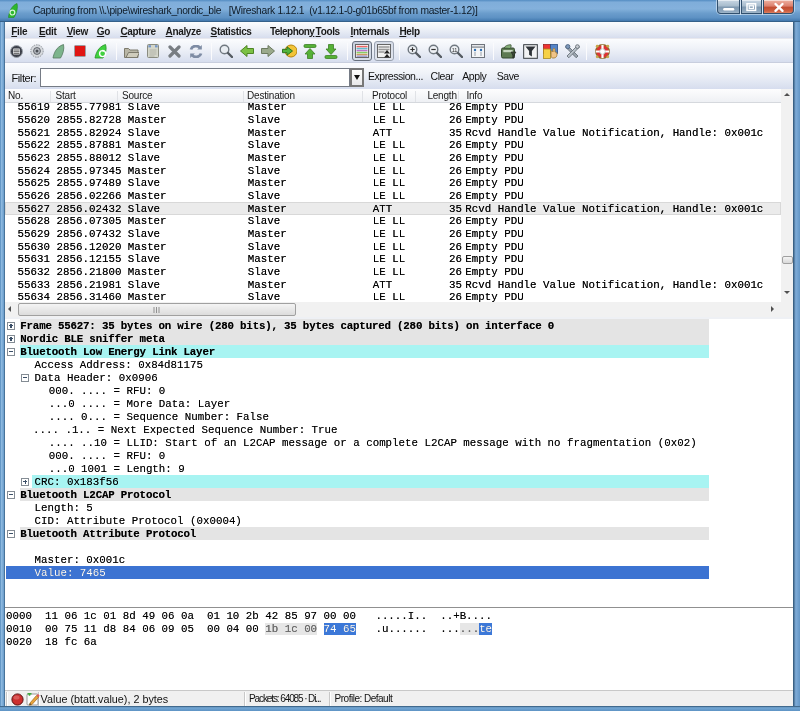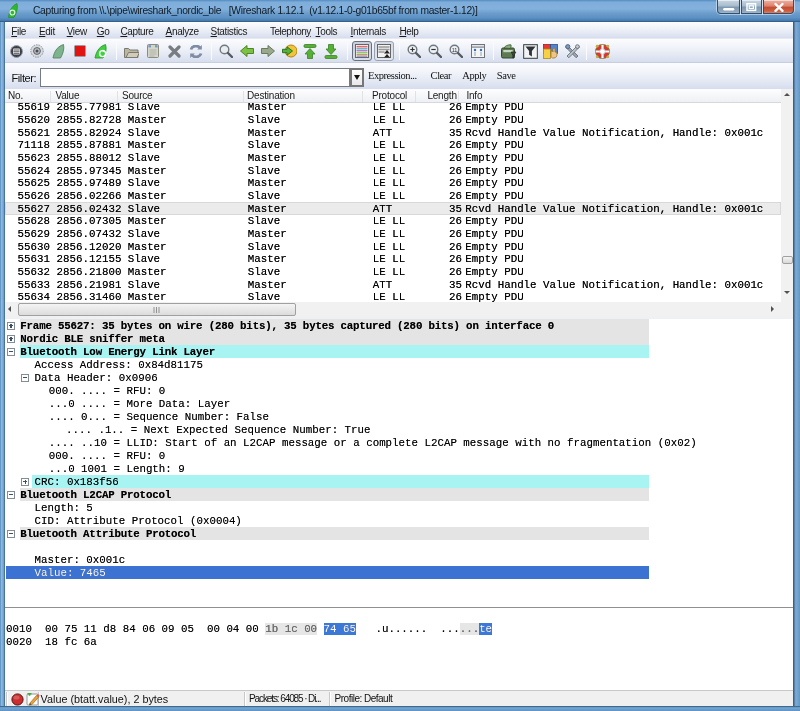--- a/index.html
+++ b/index.html
@@ -7,47 +7,47 @@
 #titlebar { left:0; top:0; width:800px; height:21.5px;
   background:linear-gradient(180deg,#538cc2 0%,#7fadda 10%,#84b1dc 40%,#6b9dcc 60%,#5e92c4 80%,#477db2 93%,#2c5377 100%); }
 #title { position:absolute; left:33px; top:4px; font-size:11.5px; letter-spacing:-0.35px; color:#0e1a26; white-space:pre; transform:scaleX(0.895); transform-origin:0 50%; }
 .cb { position:absolute; top:0; height:13.5px; border:1px solid #31506e; border-top:none;
       background:linear-gradient(180deg,#c9d7e4 0%,#a8bccd 45%,#7e98b0 55%,#8fa8bf 88%,#a2b8ca 100%);
       box-shadow:0 0 0 1px rgba(255,255,255,0.45), inset 0 1px 0 rgba(255,255,255,0.55); }
 .cb.cl { background:linear-gradient(180deg,#eeb2a2 0%,#dd8270 45%,#c24e32 58%,#cd5f41 85%,#dd8264 100%); }
 
 .bar { left:5px; width:788px; background:linear-gradient(180deg,#fbfcfe 0%,#eff2f8 40%,#e3e8f3 70%,#d6ddee 100%); }
 #menubar { top:21.5px; height:17px; border-bottom:1px solid #e8e8ee; }
-.mi { position:absolute; top:4px; font-size:10px; letter-spacing:-0.35px; color:#1a1a1a; }
+.mi { position:absolute; top:4px; font-size:10px; letter-spacing:-0.35px; color:#1a1a1a;font-weight:bold; }
 #toolbar { top:38.5px; height:24.5px; border-bottom:1px solid #c8cede; }
 .tsep { top:43px; height:17px; width:1px; background:#b4bac8; border-right:1px solid #fbfbfd; }
 #filterbar { top:63px; height:25.5px; }
 #flabel { left:11.5px; top:71.5px; font-size:11px; letter-spacing:-0.4px; color:#111; }
 #fbox { left:40px; top:68px; width:310px; height:19px; background:#fff; border:1px solid #757b85; }
 #fdrop { left:350px; top:68px; width:14px; height:19px; background:linear-gradient(#fefefe,#e8e8ea); border:2px solid #777; }
 #fdrop:after { content:""; position:absolute; left:1.5px; top:5px; border:3.5px solid transparent; border-top:5px solid #111; }
-.fbtn { top:70px; font-size:10.5px; letter-spacing:-0.45px; color:#111;font-family:Liberation Serif, serif; }
+.fbtn { top:70px; font-size:10.5px; letter-spacing:-0.45px; color:#111; }
 
 #lhead { left:5px; top:89px; width:776px; height:14px;
    background:linear-gradient(180deg,#fdfdfe 0%,#f6f7f9 50%,#eef0f4 100%); border-bottom:1px solid #d5d8dd; z-index:5; }
 #lhead span { position:absolute; top:1px; font-size:10px; letter-spacing:-0.2px; color:#1a1a1a; }
 #lhead i { position:absolute; top:1.5px; height:11px; width:1px; background:#e0e2e6; }
 
 .prow { position:absolute; left:5px; width:776px; height:12.67px; font-family:"Liberation Mono", monospace; font-size:10.8px; }
 .prow span { position:absolute; top:0.8px; white-space:pre; color:#000; text-shadow:0 0 0.45px rgba(0,0,0,0.7); }
 .prow.sel { background:#ebebeb; box-shadow:inset 0 0 0 1px #d8d8d8; }
 
 #vscr { left:781px; top:89px; width:12px; height:213px; background:#f1f1f1; }
 #hscr { left:5px; top:302px; width:776px; height:14.5px; background:#f1f1f1; }
 #hthumb { position:absolute; left:13px; top:0.5px; width:278px; height:13.5px; background:linear-gradient(#f4f4f4,#dcdcdc); border:1px solid #a0a0a0; border-radius:2px; }
 #vthumb { position:absolute; left:0.5px; top:167px; width:11px; height:8px; background:linear-gradient(#f4f4f4,#d8d8d8); border:1px solid #a0a0a0; border-radius:2px; }
 .arr { position:absolute; width:0; height:0; border:3.5px solid transparent; }
 
 #split { left:5px; top:316.5px; width:788px; height:2px; background:#eef0f4; }
-.drow { position:absolute; left:5px; width:644px; height:13px; }
+.drow { position:absolute; left:5px; width:704px; height:13px; }
 .drow .t { position:absolute; top:1px; text-shadow:0 0 0.45px rgba(0,0,0,0.55); font-family:"Liberation Mono", monospace; font-size:10.8px; white-space:pre; }
 .drow .t.b { font-weight:bold; letter-spacing:-0.2px; }
 .band { position:absolute; top:0; right:0; height:13px; }
 .exp { position:absolute; top:2.5px; width:8px; height:8px; background:#fff; border:1px solid #848c94; }
 .exp .h { position:absolute; left:1px; top:2.6px; width:4px; height:1.2px; background:#3c5068; }
 .exp .v { position:absolute; left:2.4px; top:1px; width:1.2px; height:4px; background:#3c5068; }
 
 #xpane { left:5px; top:607px; width:788px; height:82px; background:#fff; border-top:1px solid #909090; }
 .hx { left:6.1px; text-shadow:0 0 0.45px rgba(0,0,0,0.55); font-family:"Liberation Mono", monospace; font-size:10.8px; color:#000; }
 .gb { background:#e6e6e6; color:#6e6e6e; }
@@ -263,21 +263,21 @@
 <div class="prow" style="top:125.89px">
       <span style="left:12.6px">55621</span>
       <span style="left:51.6px">2855.82924</span>
       <span style="left:122.7px">Slave</span>
       <span style="left:242.8px">Master</span>
       <span style="left:367.8px">ATT</span>
       <span style="left:407px;width:50px;text-align:right">35</span>
       <span style="left:460.3px">Rcvd Handle Value Notification, Handle: 0x001c</span>
     </div>
 <div class="prow" style="top:138.56px">
-      <span style="left:12.6px">71118</span>
+      <span style="left:12.6px">55622</span>
       <span style="left:51.6px">2855.87881</span>
       <span style="left:122.7px">Master</span>
       <span style="left:242.8px">Slave</span>
       <span style="left:367.8px">LE LL</span>
       <span style="left:407px;width:50px;text-align:right">26</span>
       <span style="left:460.3px">Empty PDU</span>
     </div>
 <div class="prow" style="top:151.23px">
       <span style="left:12.6px">55623</span>
       <span style="left:51.6px">2855.88012</span>
@@ -381,21 +381,21 @@
       <span style="left:12.6px">55634</span>
       <span style="left:51.6px">2856.31460</span>
       <span style="left:122.7px">Master</span>
       <span style="left:242.8px">Slave</span>
       <span style="left:367.8px">LE LL</span>
       <span style="left:407px;width:50px;text-align:right">26</span>
       <span style="left:460.3px">Empty PDU</span>
     </div>
   <div id="lhead">
     <span style="left:3px">No.</span>
-      <span style="left:50.5px">Value</span>
+      <span style="left:50.5px">Start</span>
       <span style="left:117px">Source</span>
     <span style="left:242px">Destination</span>
       <span style="left:367px">Protocol</span>
     <span style="left:422.4px">Length</span>
       <span style="left:461.4px">Info</span>
     <i style="left:44.7px"></i>
       <i style="left:111.9px"></i>
       <i style="left:238.3px"></i>
     <i style="left:357px"></i>
       <i style="left:410px"></i>
@@ -450,21 +450,21 @@
 <div class="drow" style="top:384.0px">
       <span class="t" style="left:43.7px;color:#000">000. .... = RFU: 0</span>
     </div>
 <div class="drow" style="top:397.0px">
       <span class="t" style="left:43.7px;color:#000">...0 .... = More Data: Layer</span>
     </div>
 <div class="drow" style="top:410.0px">
       <span class="t" style="left:43.7px;color:#000">.... 0... = Sequence Number: False</span>
     </div>
 <div class="drow" style="top:423.0px">
-      <span class="t" style="left:61px;color:#000">.... .1.. = Next Expected Sequence Number: True</span>
+      <span class="t" style="left:28px;color:#000">.... .1.. = Next Expected Sequence Number: True</span>
     </div>
 <div class="drow" style="top:436.0px">
       <span class="t" style="left:43.7px;color:#000">.... ..10 = LLID: Start of an L2CAP message or a complete L2CAP message with no fragmentation (0x02)</span>
     </div>
 <div class="drow" style="top:449.0px">
       <span class="t" style="left:43.7px;color:#000">000. .... = RFU: 0</span>
     </div>
 <div class="drow" style="top:462.0px">
       <span class="t" style="left:43.7px;color:#000">...0 1001 = Length: 9</span>
     </div>
@@ -497,20 +497,21 @@
       <span class="t b" style="left:15.3px;color:#000">Bluetooth Attribute Protocol</span>
     </div>
 <div class="drow" style="top:553.0px">
       <span class="t" style="left:29.5px;color:#000">Master: 0x001c</span>
     </div>
 <div class="drow" style="top:566.0px">
       <i class="band" style="left:1px;background:#3c73d2"></i>
       <span class="t" style="left:29.5px;color:#fff">Value: 7465</span>
     </div>
   <div id="xpane"></div>
+<pre class="hx" style="top:609.7px">0000  11 06 1c 01 8d 49 06 0a  01 10 2b 42 85 97 00 00   .....I..  ..+B....</pre>
 <pre class="hx" style="top:622.7px">0010  00 75 11 d8 84 06 09 05  00 04 00 <span class="gb">1b 1c 00</span> <span class="bb">74 65</span>   .u......  ...<span class="gb">...</span><span class="bb">te</span></pre>
 <pre class="hx" style="top:635.7px">0020  18 fc 6a</pre>
   <div id="sbar">
     <div class="spane" style="left:1px;width:32px"></div>
     <div class="spane" style="left:33px;width:205px"></div>
     <div class="spane" style="left:239px;width:84px"></div>
     <div class="spane" style="left:324px;width:462px"></div>
     <svg style="position:absolute;left:5.5px;top:2px" width="13" height="13" viewBox="0 0 13 13">
         <circle cx="6.5" cy="6.5" r="5.6" fill="#cc2f2f" stroke="#5a1010" stroke-width="1"></circle>
         <ellipse cx="5.5" cy="4.5" rx="3" ry="2" fill="#e06a6a" opacity="0.7"></ellipse>

